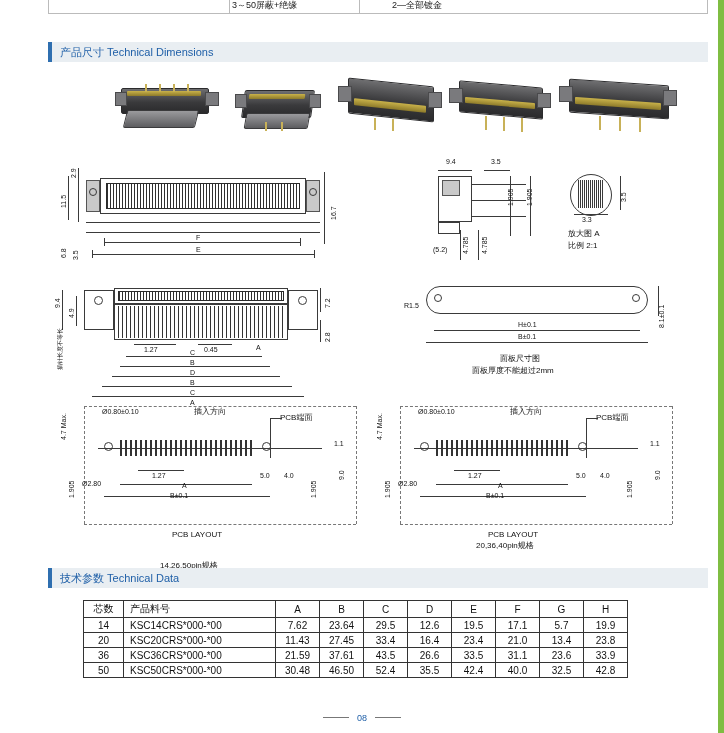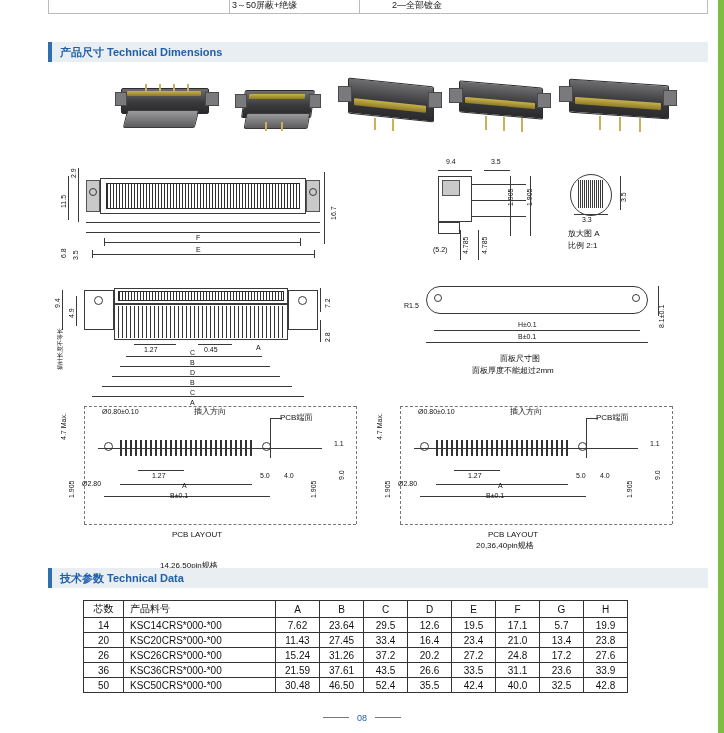--- a/index.html
+++ b/index.html
@@ -64,21 +64,21 @@
     background: #e9eef2;
     border-left: 4px solid #2f6fb0;
     box-sizing: border-box;
   }
   .sec-header .txt {
     position: absolute;
     left: 8px;
     top: 3px;
     font-size: 11px;
     color: #2060a8;
-    font-weight: bold;
+    font-weight: normal;
     white-space: nowrap;
   }
 
   
   .photos {
     position: absolute;
     left: 60px;
     top: 72px;
     width: 640px;
     height: 68px;
@@ -538,32 +538,20 @@
         <td class="dim">11.43</td>
         <td class="dim">27.45</td>
         <td class="dim">33.4</td>
         <td class="dim">16.4</td>
         <td class="dim">23.4</td>
         <td class="dim">21.0</td>
         <td class="dim">13.4</td>
         <td class="dim">23.8</td>
       </tr>
       <tr>
-        <td class="pins">26</td>
-        <td class="partno">KSC26CRS*000-*00</td>
-        <td class="dim">15.24</td>
-        <td class="dim">31.26</td>
-        <td class="dim">37.2</td>
-        <td class="dim">20.2</td>
-        <td class="dim">27.2</td>
-        <td class="dim">24.8</td>
-        <td class="dim">17.2</td>
-        <td class="dim">27.6</td>
-      </tr>
-      <tr>
         <td class="pins">36</td>
         <td class="partno">KSC36CRS*000-*00</td>
         <td class="dim">21.59</td>
         <td class="dim">37.61</td>
         <td class="dim">43.5</td>
         <td class="dim">26.6</td>
         <td class="dim">33.5</td>
         <td class="dim">31.1</td>
         <td class="dim">23.6</td>
         <td class="dim">33.9</td>

